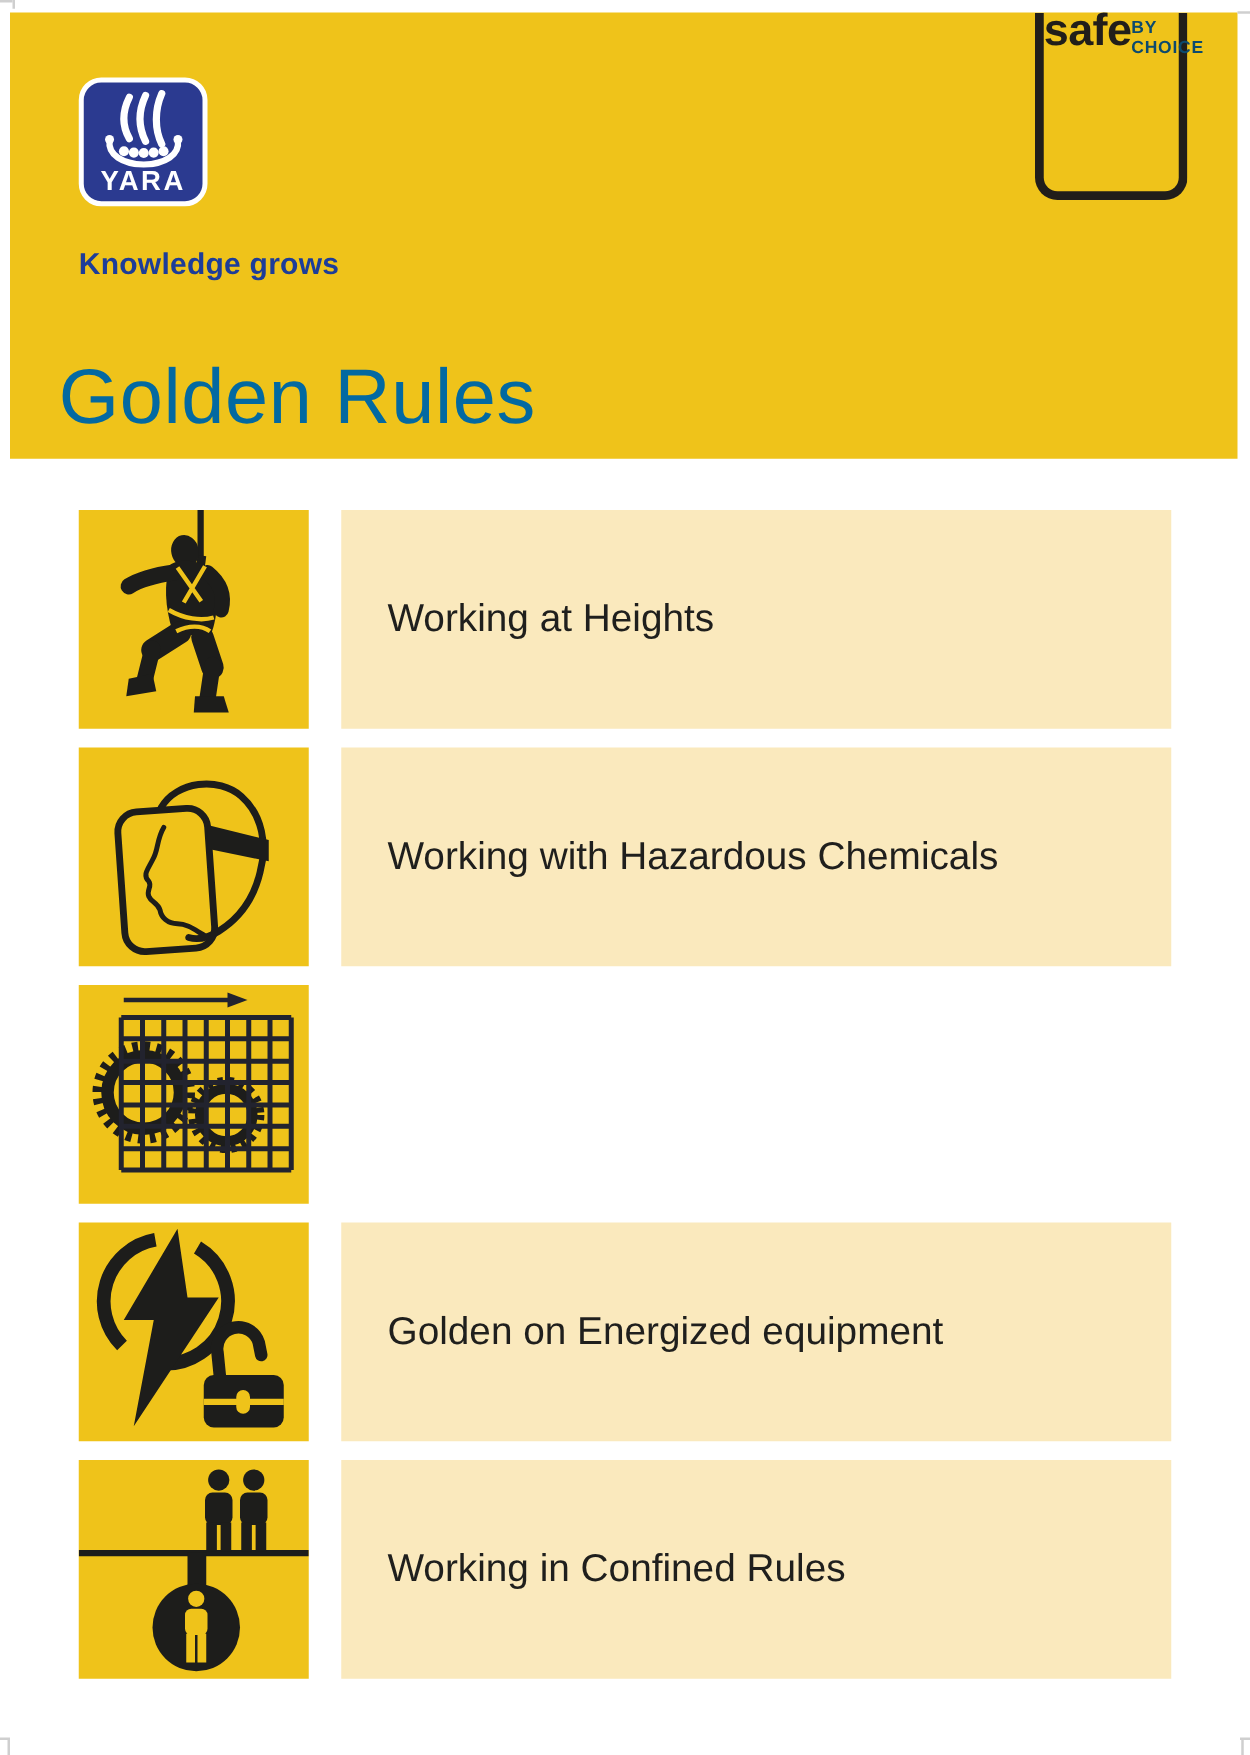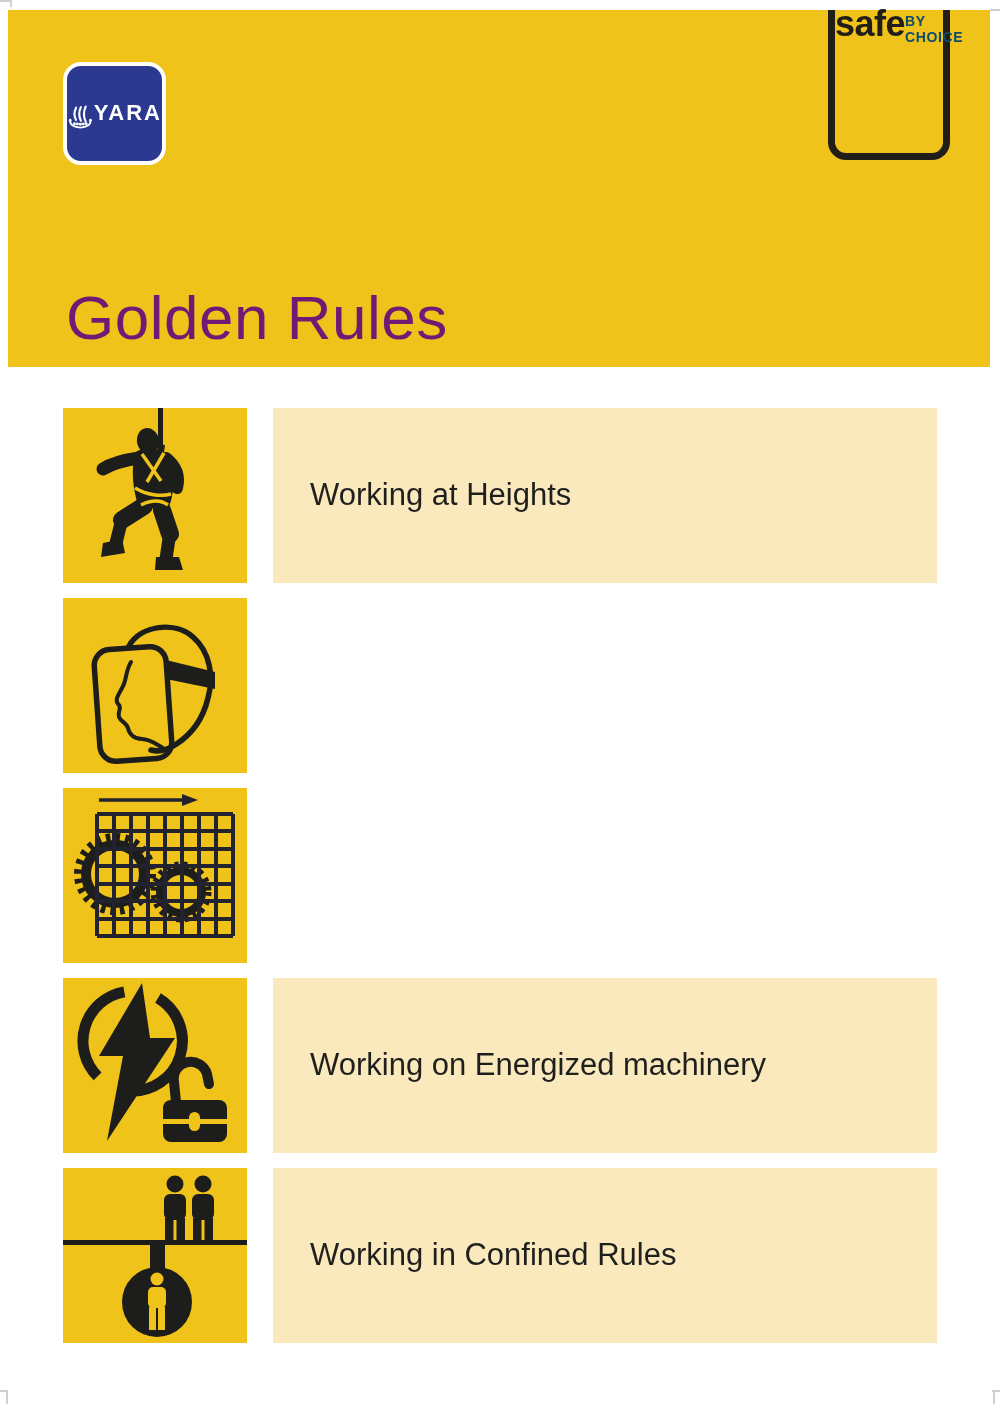--- a/index.html
+++ b/index.html
@@ -8,34 +8,34 @@
     font-family:"Liberation Sans", sans-serif;overflow:hidden;
   }
   
   .header-band{
     position:absolute;left:8px;top:10px;width:982px;height:357px;
     background:#EFC31A;
   }
   .logo-box{
     position:absolute;left:55px;top:52px;width:103px;height:103px;
     background:#2B3A90;border:4px solid #ffffff;border-radius:18px;
-    box-sizing:border-box;display:flex;flex-direction:row;align-items:center;
+    box-sizing:border-box;display:flex;flex-direction:column;align-items:center;
   }
   .logo-box svg{display:block;margin-top:6px;}
   .logo-wordmark{
     color:#ffffff;font-weight:bold;font-size:22px;letter-spacing:2px;
     margin-top:-2px;
   }
   .tagline{
     position:absolute;left:55px;top:188px;font-size:24px;font-weight:bold;
     color:#1D3D99;letter-spacing:0.2px;
   }
   .page-title{
-    position:absolute;left:58px;top:272px;font-size:62px;font-weight:300;
-    color:#701a75;letter-spacing:0.5px;
+    position:absolute;left:39px;top:272px;font-size:62px;font-weight:300;
+    color:#0369a1;letter-spacing:0.5px;
   }
   
   .badge{
     position:absolute;left:820px;top:0;width:122px;height:150px;
     border:7px solid #211E1A;border-top:none;border-radius:0 0 18px 18px;
     box-sizing:border-box;display:flex;flex-direction:row;
   }
   .badge svg{display:block;margin-top:6px;}
   .badge-word{
     font-size:36px;font-weight:bold;color:#211E1A;line-height:0.9;
@@ -82,20 +82,21 @@
         <circle cx="28" cy="68" r="5.6"></circle>
         <circle cx="39" cy="69.5" r="5.6"></circle>
         <circle cx="50" cy="70" r="5.6"></circle>
         <circle cx="61" cy="69.5" r="5.6"></circle>
         <circle cx="72" cy="68" r="5.6"></circle>
       </g>
     </svg>
     <div class="logo-wordmark">YARA</div>
   </div>
 
+  <div class="tagline">Knowledge grows</div>
 
   <div class="page-title">Golden Rules</div>
 
   <div class="badge">
     <svg width="100" height="84" viewBox="0 0 100 80">
       <g fill="#211E1A">
         <ellipse cx="30" cy="18" rx="10" ry="13" transform="rotate(-8 30 18)"></ellipse>
         <path d="M12,80 C10,56 16,42 28,37 L37,38 C46,44 50,58 50,80 Z"></path>
         <path d="M62,14 C62,5 78,2 85,7 C89,10 91,13 91,17 L93,17 L93,21 L60,21 L60,16 Z"></path>
         <ellipse cx="77" cy="28" rx="9" ry="9"></ellipse>
@@ -140,20 +141,23 @@
 
 <div class="rule-row" style="top:598px">
   <div class="rule-icon-box">
     <svg viewBox="0 0 184 175">
       <path d="M66,48 C78,27 112,23 130,39 C147,54 151,78 145,100 C140,121 128,137 112,147 C104,152 95,154 88,152" fill="none" stroke="#1D1D1B" stroke-width="5.5" stroke-linecap="round"></path>
       <rect x="34" y="50" width="72" height="112" rx="16" fill="none" stroke="#1D1D1B" stroke-width="5.5" transform="rotate(-4 70 106)"></rect>
       <path d="M103,62 L152,74 L152,91 L103,81 Z" fill="#1D1D1B"></path>
       <path d="M68,64 C62,74 64,82 59,90 C55,98 51,102 56,107 C59,111 54,114 56,119 C58,124 63,124 65,130 C66,136 71,141 79,141 C87,141 93,146 100,150" fill="none" stroke="#1D1D1B" stroke-width="4" stroke-linecap="round"></path>
     </svg>
   </div>
+  <div class="rule-label-bar">
+    <div class="rule-label">Working with Hazardous Chemicals</div>
+  </div>
 </div>
 
 <div class="rule-row" style="top:788px">
   <div class="rule-icon-box">
     <svg viewBox="0 0 184 175">
       <line x1="36" y1="12" x2="120" y2="12" stroke="#22232E" stroke-width="3.5"></line>
       <polygon points="119,6 135,12 119,18" fill="#22232E"></polygon>
       <circle cx="52" cy="86" r="37" fill="none" stroke="#1D1D1B" stroke-width="8" stroke-dasharray="4.5 5.2"></circle>
       <circle cx="52" cy="86" r="29" fill="none" stroke="#1D1D1B" stroke-width="10"></circle>
       <circle cx="118" cy="104" r="27" fill="none" stroke="#1D1D1B" stroke-width="7" stroke-dasharray="4 4.6"></circle>
@@ -171,21 +175,21 @@
         <path d="M34.6,98.4 A50,50 0 0 1 61.3,13.8"></path>
       </g>
       <polygon points="79,5 36,78 60,78 44,163 112,60 87,60" fill="#1D1D1B"></polygon>
       <path d="M113,124 L111,104 A17,17 0 0 1 144,96 L146,106" fill="none" stroke="#1D1D1B" stroke-width="10" stroke-linecap="round"></path>
       <rect x="100" y="122" width="64" height="42" rx="8" fill="#1D1D1B"></rect>
       <rect x="100" y="141" width="64" height="5" fill="#EFC31A"></rect>
       <rect x="126" y="134" width="11" height="19" rx="5.5" fill="#EFC31A"></rect>
     </svg>
   </div>
   <div class="rule-label-bar">
-    <div class="rule-label">Working on Energized machinery</div>
+    <div class="rule-label">Golden on Energized equipment</div>
   </div>
 </div>
 
 <div class="rule-row" style="top:1168px">
   <div class="rule-icon-box">
     <svg viewBox="0 0 184 175">
       <g fill="#1D1D1B">
         <rect x="0" y="72" width="184" height="5"></rect>
         <circle cx="112" cy="16" r="8.5"></circle>
         <rect x="101" y="26" width="22" height="26" rx="6"></rect>

